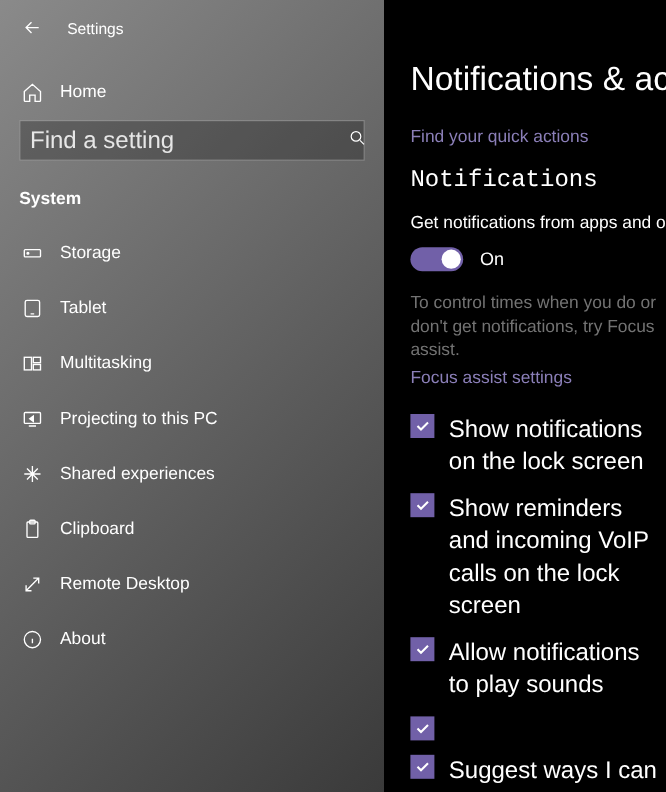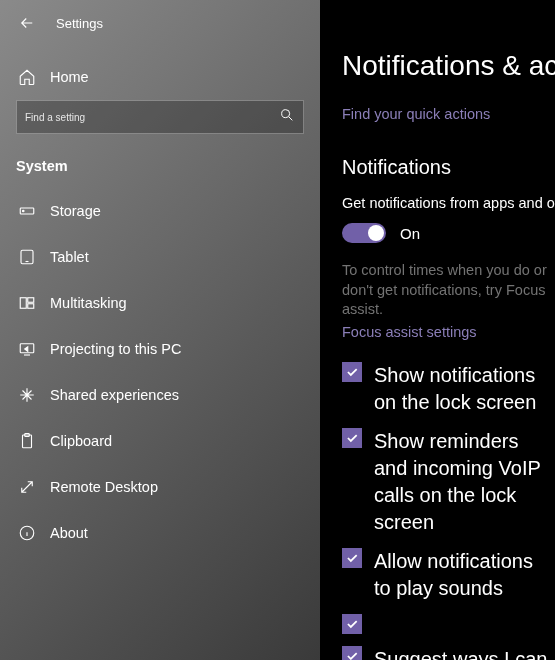--- a/index.html
+++ b/index.html
@@ -59,21 +59,21 @@
   display: flex;
   align-items: center;
   padding: 0 8px;
 }
 .search-box input {
   flex: 1;
   background: transparent;
   border: none;
   outline: none;
   color: #fff;
-  font-size: 10px;
+  font-size: 20px;
 }
 .search-box input::placeholder { color: rgba(255,255,255,0.85); }
 .search-box .search-icon svg { width: 16px; height: 16px; }
 .section-header {
   font-size: 14.5px;
   font-weight: 600;
   padding: 6px 32px 14px 16px;
 }
 .main {
   flex: 1;
@@ -91,21 +91,22 @@
 .link {
   color: #8b7fb8;
   font-size: 14.5px;
   margin-top: 24px;
   display: block;
   cursor: pointer;
 }
 .subheading {
   font-size: 20px;
   font-weight: 400;
-  margin-top: 34px;
+  margin-top: 17px;
+  font-family: Liberation Mono, monospace;
 }
 .body-text {
   font-size: 14.5px;
   margin-top: 16px;
   color: #fff;
   white-space: nowrap;
 }
 .desc-text {
   font-size: 14.5px;
   margin-top: 18px;

